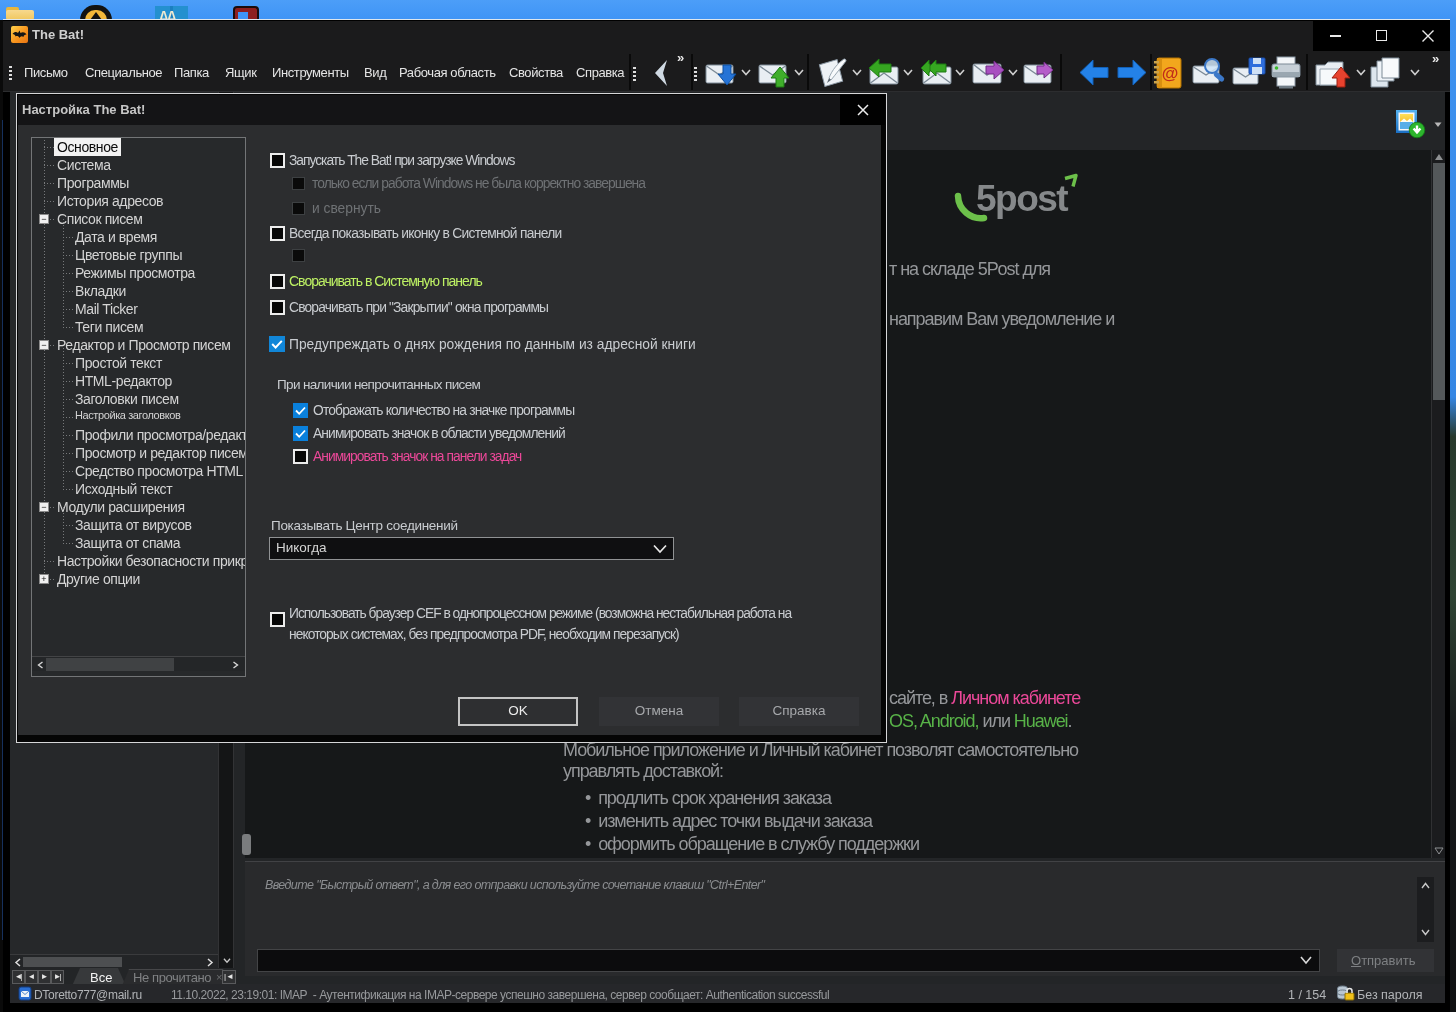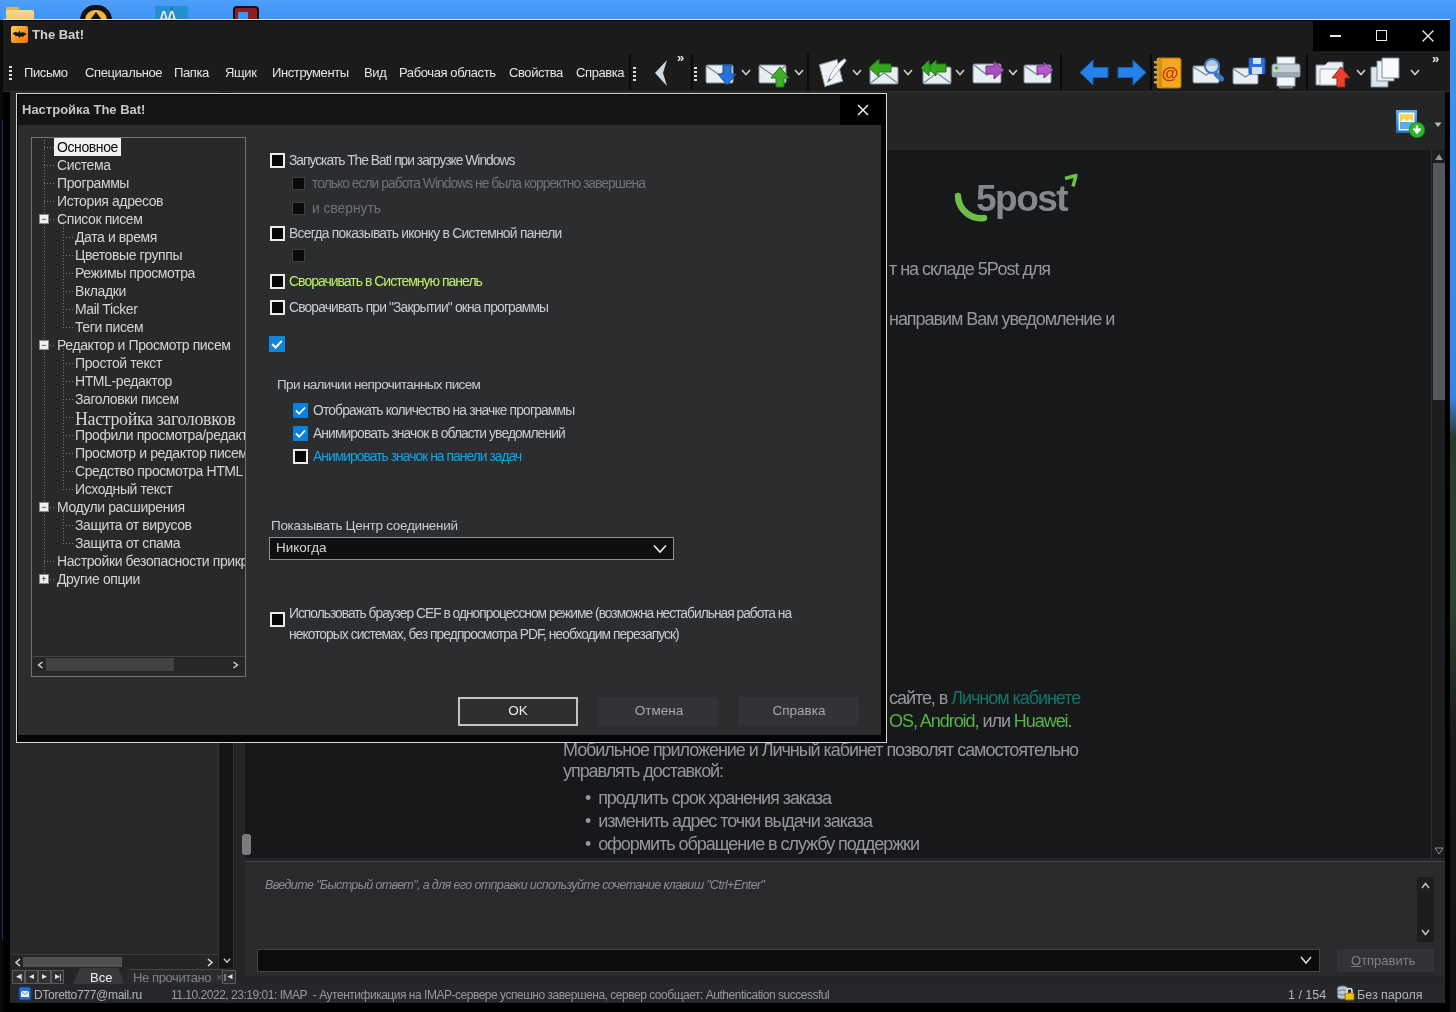--- a/index.html
+++ b/index.html
@@ -263,21 +263,21 @@
       </svg>
   </div>
 
   <svg class="abs" style="left:952px;top:172px;" width="140" height="56" viewBox="0 0 140 56">
     <path d="M6 24 A 23 23 0 0 0 32 46" fill="none" stroke="#6cc04a" stroke-width="6.5" stroke-linecap="round"></path>
     <text x="24" y="39" font-size="37" font-weight="bold" letter-spacing="-1.5" fill="#85888a" font-family="Liberation Sans">5post</text>
     <path d="M113 6.5 L124 3.5 L121 14.5" fill="none" stroke="#6cc04a" stroke-width="3.4" stroke-linejoin="round"></path>
   </svg>
   <div class="txt" style="left:889px;top:259px;font-size:18px;letter-spacing:-1.05px;color:#95979a;">т на складе 5Post для</div>
   <div class="txt" style="left:889px;top:309px;font-size:18px;letter-spacing:-1.05px;color:#95979a;">направим Вам уведомление и</div>
-  <div class="txt" style="left:889px;top:688px;font-size:18px;letter-spacing:-1.05px;color:#95979a;">сайте, в <span style="color:#0f766e;">Личном кабинете</span></div>
+  <div class="txt" style="left:889px;top:688px;font-size:18px;letter-spacing:-1.05px;color:#95979a;">сайте, в <span style="color:#ec4899;">Личном кабинете</span></div>
   <div class="txt" style="left:889px;top:711px;font-size:18px;letter-spacing:-1.05px;color:#58b348;">OS, Android, <span style="color:#95979a;">или</span> Huawei<span style="color:#95979a;">.</span></div>
   <div class="txt" style="left:563px;top:740px;font-size:18px;letter-spacing:-1.05px;color:#95979a;">Мобильное приложение и Личный кабинет позволят самостоятельно</div>
   <div class="txt" style="left:563px;top:761px;font-size:18px;letter-spacing:-1.05px;color:#95979a;">управлять доставкой:</div>
   <div class="txt" style="left:585px;top:788px;font-size:18px;letter-spacing:-1.05px;color:#95979a;">•&nbsp; продлить срок хранения заказа</div>
   <div class="txt" style="left:585px;top:811px;font-size:18px;letter-spacing:-1.05px;color:#95979a;">•&nbsp; изменить адрес точки выдачи заказа</div>
   <div class="txt" style="left:585px;top:834px;font-size:18px;letter-spacing:-1.05px;color:#95979a;">•&nbsp; оформить обращение в службу поддержки</div>
 
   <div class="abs" style="left:245px;top:861px;width:1200px;height:115px;background:#292a2c;border-top:1px solid #414245;"></div>
   <div class="txt" style="left:265px;top:878px;font-size:12.5px;letter-spacing:-0.62px;font-style:italic;color:#8b8d90;">Введите "Быстрый ответ", а для его отправки используйте сочетание клавиш "Ctrl+Enter"</div>
   <div class="abs" style="left:1417px;top:877px;width:17px;height:65px;background:#1c1d1f;">
@@ -357,21 +357,21 @@
     <div class="abs" style="left:44px;top:345px;width:10px;height:1px;background-image:repeating-linear-gradient(90deg,#77797b 0 1px,transparent 1px 3px);"></div>
     <div class="abs" style="left:39px;top:340px;width:10px;height:10px;background:#f0f0f0;border:1px solid #8a8a8a;color:#111;font-size:9px;line-height:8px;text-align:center;">−</div>
     <div class="txt" style="left:57px;top:337px;font-size:14px;letter-spacing:-0.4px;color:#d4d4d4;">Редактор и Просмотр писем</div>
     <div class="abs" style="left:63px;top:363px;width:10px;height:1px;background-image:repeating-linear-gradient(90deg,#77797b 0 1px,transparent 1px 3px);"></div>
     <div class="txt" style="left:75px;top:355px;font-size:14px;letter-spacing:-0.4px;color:#d4d4d4;">Простой текст</div>
     <div class="abs" style="left:63px;top:381px;width:10px;height:1px;background-image:repeating-linear-gradient(90deg,#77797b 0 1px,transparent 1px 3px);"></div>
     <div class="txt" style="left:75px;top:373px;font-size:14px;letter-spacing:-0.4px;color:#d4d4d4;">HTML-редактор</div>
     <div class="abs" style="left:63px;top:399px;width:10px;height:1px;background-image:repeating-linear-gradient(90deg,#77797b 0 1px,transparent 1px 3px);"></div>
     <div class="txt" style="left:75px;top:391px;font-size:14px;letter-spacing:-0.4px;color:#d4d4d4;">Заголовки писем</div>
     <div class="abs" style="left:63px;top:417px;width:10px;height:1px;background-image:repeating-linear-gradient(90deg,#77797b 0 1px,transparent 1px 3px);"></div>
-    <div class="txt" style="left:75px;top:409px;font-size:18px;letter-spacing:-0.4px;color:#d4d4d4;font-family:Liberation Serif, serif;">Настройка заголовков</div>
+    <div class="txt" style="left:75px;top:409px;font-size:11px;letter-spacing:-0.4px;color:#d4d4d4;">Настройка заголовков</div>
     <div class="abs" style="left:63px;top:435px;width:10px;height:1px;background-image:repeating-linear-gradient(90deg,#77797b 0 1px,transparent 1px 3px);"></div>
     <div class="txt" style="left:75px;top:427px;font-size:14px;letter-spacing:-0.4px;color:#d4d4d4;">Профили просмотра/редактор</div>
     <div class="abs" style="left:63px;top:453px;width:10px;height:1px;background-image:repeating-linear-gradient(90deg,#77797b 0 1px,transparent 1px 3px);"></div>
     <div class="txt" style="left:75px;top:445px;font-size:14px;letter-spacing:-0.4px;color:#d4d4d4;">Просмотр и редактор писем</div>
     <div class="abs" style="left:63px;top:471px;width:10px;height:1px;background-image:repeating-linear-gradient(90deg,#77797b 0 1px,transparent 1px 3px);"></div>
     <div class="txt" style="left:75px;top:463px;font-size:14px;letter-spacing:-0.4px;color:#d4d4d4;">Средство просмотра HTML</div>
     <div class="abs" style="left:63px;top:489px;width:10px;height:1px;background-image:repeating-linear-gradient(90deg,#77797b 0 1px,transparent 1px 3px);"></div>
     <div class="txt" style="left:75px;top:481px;font-size:14px;letter-spacing:-0.4px;color:#d4d4d4;">Исходный текст</div>
     <div class="abs" style="left:44px;top:507px;width:10px;height:1px;background-image:repeating-linear-gradient(90deg,#77797b 0 1px,transparent 1px 3px);"></div>
     <div class="abs" style="left:39px;top:502px;width:10px;height:10px;background:#f0f0f0;border:1px solid #8a8a8a;color:#111;font-size:9px;line-height:8px;text-align:center;">−</div>
@@ -405,30 +405,31 @@
   <div class="abs" style="left:270px;top:226px;width:15px;height:15px;background:#060606;border:2px solid #ececec;"></div>
   <div class="txt" style="left:289px;top:226px;font-size:13.8px;line-height:15px;color:#c9ccd0;letter-spacing:-0.7px;">Всегда показывать иконку в Системной панели</div>
   <div class="abs" style="left:292px;top:249px;width:13px;height:13px;background:#0a0a0a;border:1.5px solid #3d4042;"></div>
   <div class="abs" style="left:270px;top:274px;width:15px;height:15px;background:#060606;border:2px solid #ececec;"></div>
   <div class="txt" style="left:289px;top:274px;font-size:14px;line-height:15px;color:#bef264;letter-spacing:-1.0px;">Сворачивать в Системную панель</div>
   <div class="abs" style="left:270px;top:300px;width:15px;height:15px;background:#060606;border:2px solid #ececec;"></div>
   <div class="txt" style="left:289px;top:300px;font-size:13.8px;line-height:15px;color:#c9ccd0;letter-spacing:-0.83px;">Сворачивать при "Закрытии" окна программы</div>
   <div class="abs" style="left:269px;top:336px;width:16px;height:16px;background:#1186d8;"><svg width="16" height="16" viewBox="0 0 15 15">
         <path d="M3 7.5 L6.2 10.8 L12 4.5" fill="none" stroke="#fff" stroke-width="1.8"></path>
       </svg></div>
+  <div class="txt" style="left:289px;top:337px;font-size:13.8px;line-height:15px;color:#c9ccd0;">Предупреждать о днях рождения по данным из адресной книги</div>
   <div class="abs" style="left:293px;top:403px;width:15px;height:15px;background:#0a80dc;"><svg width="15" height="15" viewBox="0 0 15 15">
         <path d="M3 7.5 L6.2 10.8 L12 4.5" fill="none" stroke="#fff" stroke-width="1.8"></path>
       </svg></div>
   <div class="txt" style="left:313px;top:403px;font-size:13.8px;line-height:15px;color:#c9ccd0;letter-spacing:-0.83px;">Отображать количество на значке программы</div>
   <div class="abs" style="left:293px;top:426px;width:15px;height:15px;background:#0a80dc;"><svg width="15" height="15" viewBox="0 0 15 15">
         <path d="M3 7.5 L6.2 10.8 L12 4.5" fill="none" stroke="#fff" stroke-width="1.8"></path>
       </svg></div>
   <div class="txt" style="left:313px;top:426px;font-size:13.8px;line-height:15px;color:#c9ccd0;letter-spacing:-0.88px;">Анимировать значок в области уведомлений</div>
   <div class="abs" style="left:293px;top:449px;width:15px;height:15px;background:#060606;border:2px solid #ececec;"></div>
-  <div class="txt" style="left:313px;top:449px;font-size:13.8px;line-height:15px;color:#0ea5e9;letter-spacing:-0.94px;">Анимировать значок на панели задач</div>
+  <div class="txt" style="left:313px;top:449px;font-size:13.8px;line-height:15px;color:#ec4899;letter-spacing:-0.94px;">Анимировать значок на панели задач</div>
   <div class="abs" style="left:270px;top:612px;width:15px;height:15px;background:#060606;border:2px solid #ececec;"></div>
   <div class="txt" style="left:277px;top:377px;font-size:13.5px;color:#c9ccd0;letter-spacing:-0.65px;">При наличии непрочитанных писем</div>
   <div class="txt" style="left:271px;top:518px;font-size:13.5px;color:#c9ccd0;letter-spacing:-0.3px;">Показывать Центр соединений</div>
   <div class="abs" style="left:269px;top:537px;width:405px;height:23px;background:#0f0f11;border:1.5px solid #909294;"></div>
   <div class="txt" style="left:276px;top:540px;font-size:13.5px;color:#d6d6d6;">Никогда</div>
   <svg class="abs" style="left:653px;top:544px;" width="14" height="10" viewBox="0 0 14 10">
       <path d="M1 1.5 L7 8 L13 1.5" fill="none" stroke="#e8e8e8" stroke-width="1.7"></path>
     </svg>
   <div class="txt" style="left:289px;top:606px;font-size:13.8px;color:#c9ccd0;letter-spacing:-1.0px;">Использовать браузер CEF в однопроцессном режиме (возможна нестабильная работа на</div>
   <div class="txt" style="left:289px;top:627px;font-size:13.8px;color:#c9ccd0;letter-spacing:-0.93px;">некоторых системах, без предпросмотра PDF, необходим перезапуск)</div>

